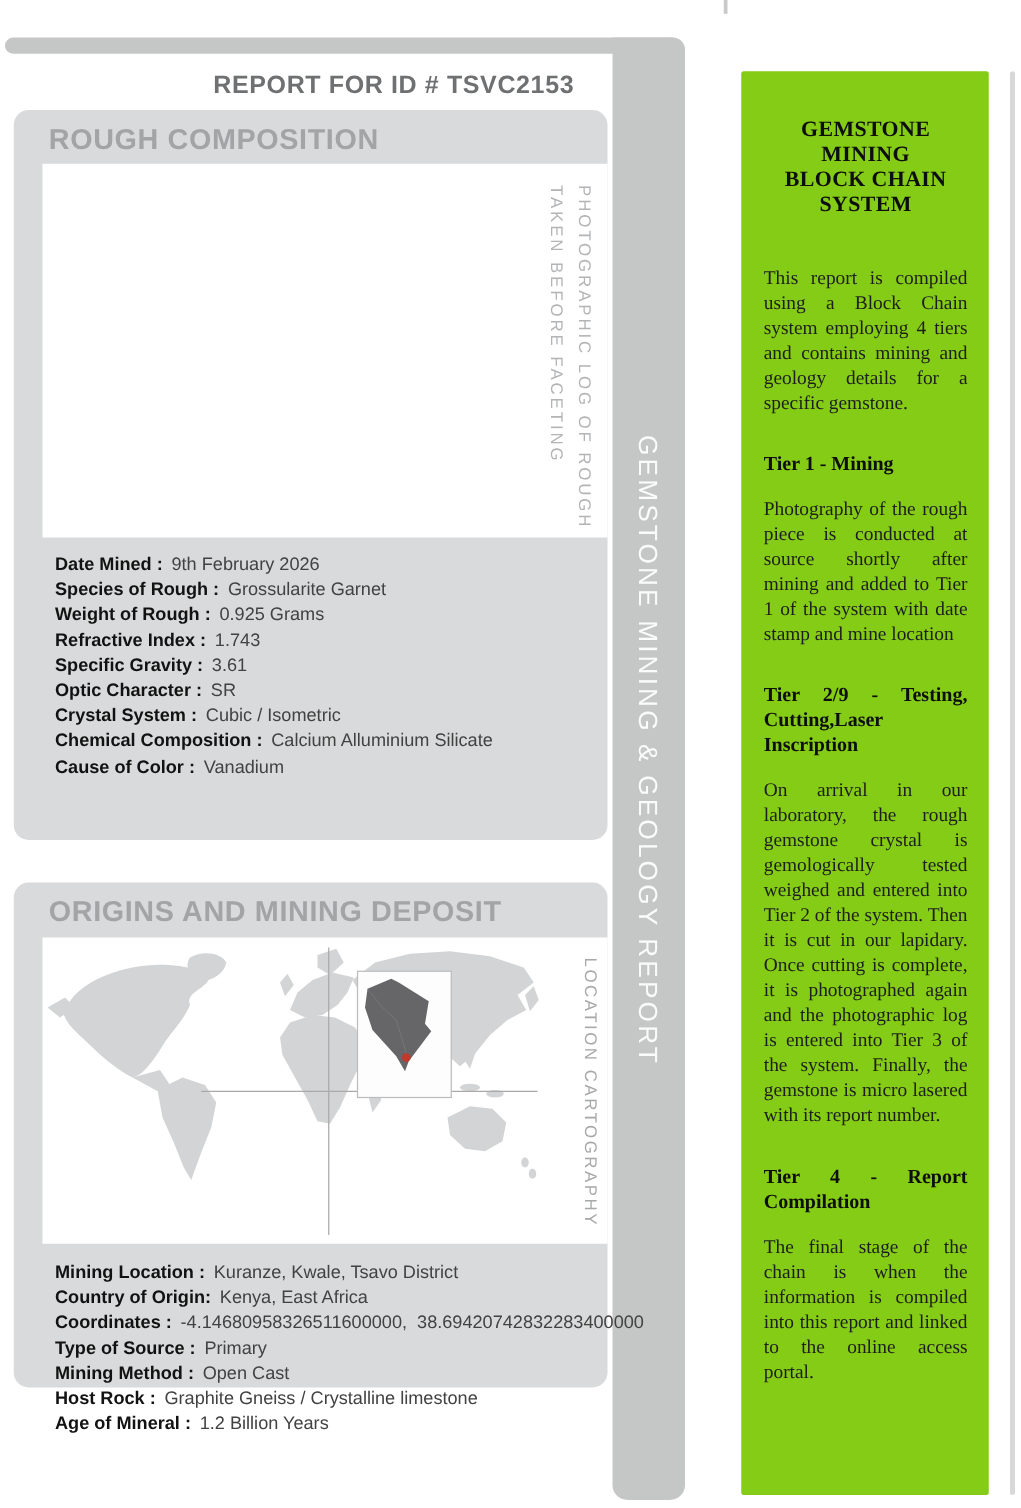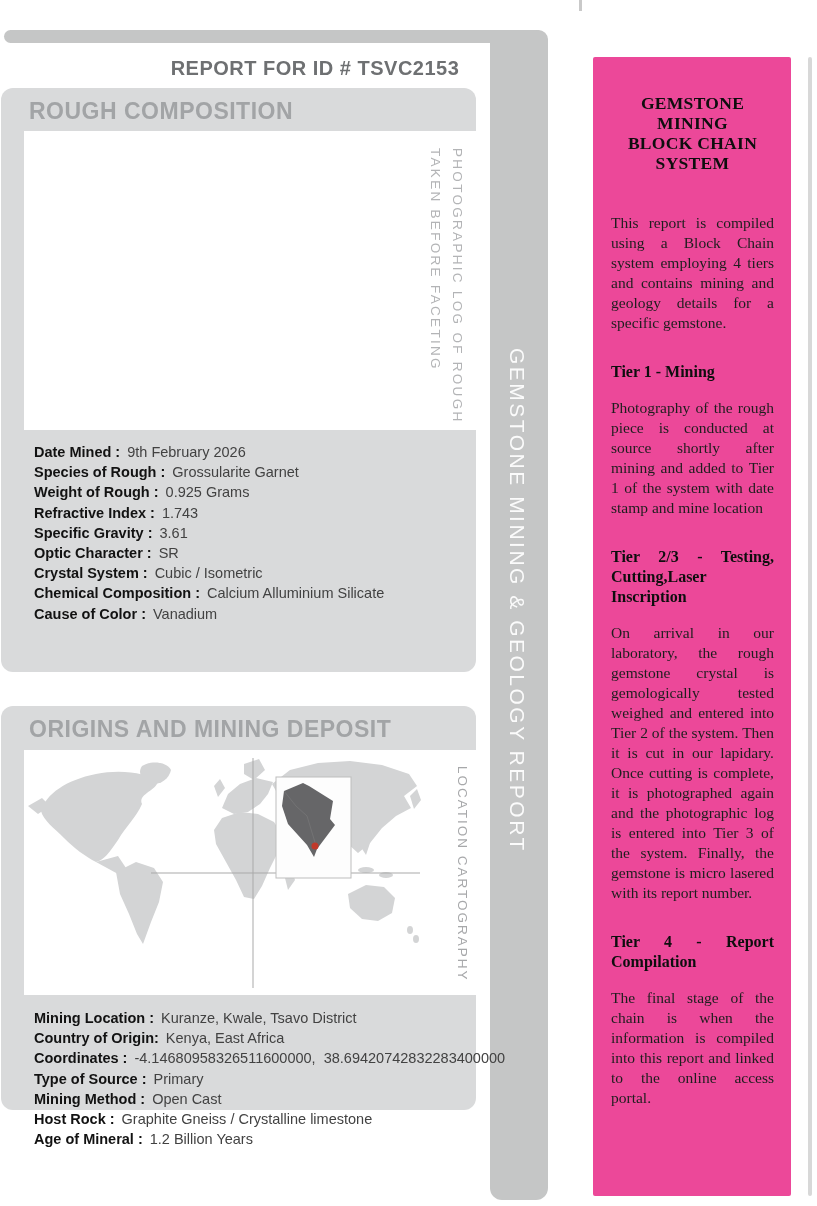--- a/index.html
+++ b/index.html
@@ -31,21 +31,21 @@
 
   
   .report-title {
     position:absolute; left:150px; top:57px; width:330px;
     text-align:center; font-size:20px; font-weight:bold; color:#6e7072;
     letter-spacing:0.5px;
   }
 
   
   .card {
-    position:absolute; left:1px; width:475px;
+    position:absolute; left:11px; width:475px;
     background:#d9dadb; border-radius:12px;
   }
   .card.rough  { top:88px;  height:584px; }
   .card.origin { top:706px; height:404px; }
   .card-header {
     position:absolute; left:28px; top:10px;
     font-size:23px; font-weight:bold; color:#a2a4a6; letter-spacing:0.5px;
     white-space:nowrap;
   }
   .white-box { position:absolute; background:#ffffff; }
@@ -72,21 +72,21 @@
   .field-row { height:20.2px; font-size:14.5px; white-space:nowrap; }
   .fl { font-weight:bold; color:#121212; }
   .fv { color:#424242; margin-left:7px; white-space:pre; }
 
   
   .map-svg { position:absolute; left:2px; top:6px; }
 
   
   .bc-panel {
     position:absolute; left:593px; top:57px; width:198px; height:1139px;
-    background:#ec4899; border-radius:2px;
+    background:#84cc16; border-radius:2px;
     font-family:"Liberation Serif", serif; color:#1e1e1e;
     padding:36px 17px 0 18px;
   }
   .bc-title {
     width:135px; margin:0 auto; text-align:center;
     font-size:17.5px; font-weight:bold; line-height:20px; color:#0e0e0e;
     letter-spacing:0.3px;
   }
   .bc-intro, .bc-body {
     margin-top:40px; text-align:justify;
@@ -258,21 +258,21 @@
     <h2 class="bc-title">GEMSTONE MINING BLOCK CHAIN SYSTEM</h2>
     <p class="bc-intro">This report is compiled using a Block Chain system employing 4 tiers and contains mining and geology details for a specific gemstone.</p>
     <div>
 
         <section>
           <h3 class="bc-heading">Tier 1 - Mining</h3>
           <p class="bc-body">Photography of the rough piece is conducted at source shortly after mining and added to Tier 1 of the system with date stamp and mine location</p>
         </section>
 
         <section>
-          <h3 class="bc-heading">Tier 2/3 - Testing, Cutting,Laser Inscription</h3>
+          <h3 class="bc-heading">Tier 2/9 - Testing, Cutting,Laser Inscription</h3>
           <p class="bc-body">On arrival in our laboratory, the rough gemstone crystal is gemologically tested weighed and entered into Tier 2 of the system. Then it is cut in our lapidary. Once cutting is complete, it is photographed again and the photographic log is entered into Tier 3 of the system. Finally, the gemstone is micro lasered with its report number.</p>
         </section>
 
         <section>
           <h3 class="bc-heading">Tier 4 - Report Compilation</h3>
           <p class="bc-body">The final stage of the chain is when the information is compiled into this report and linked to the online access portal.</p>
         </section>
       </div>
   </aside>
 

